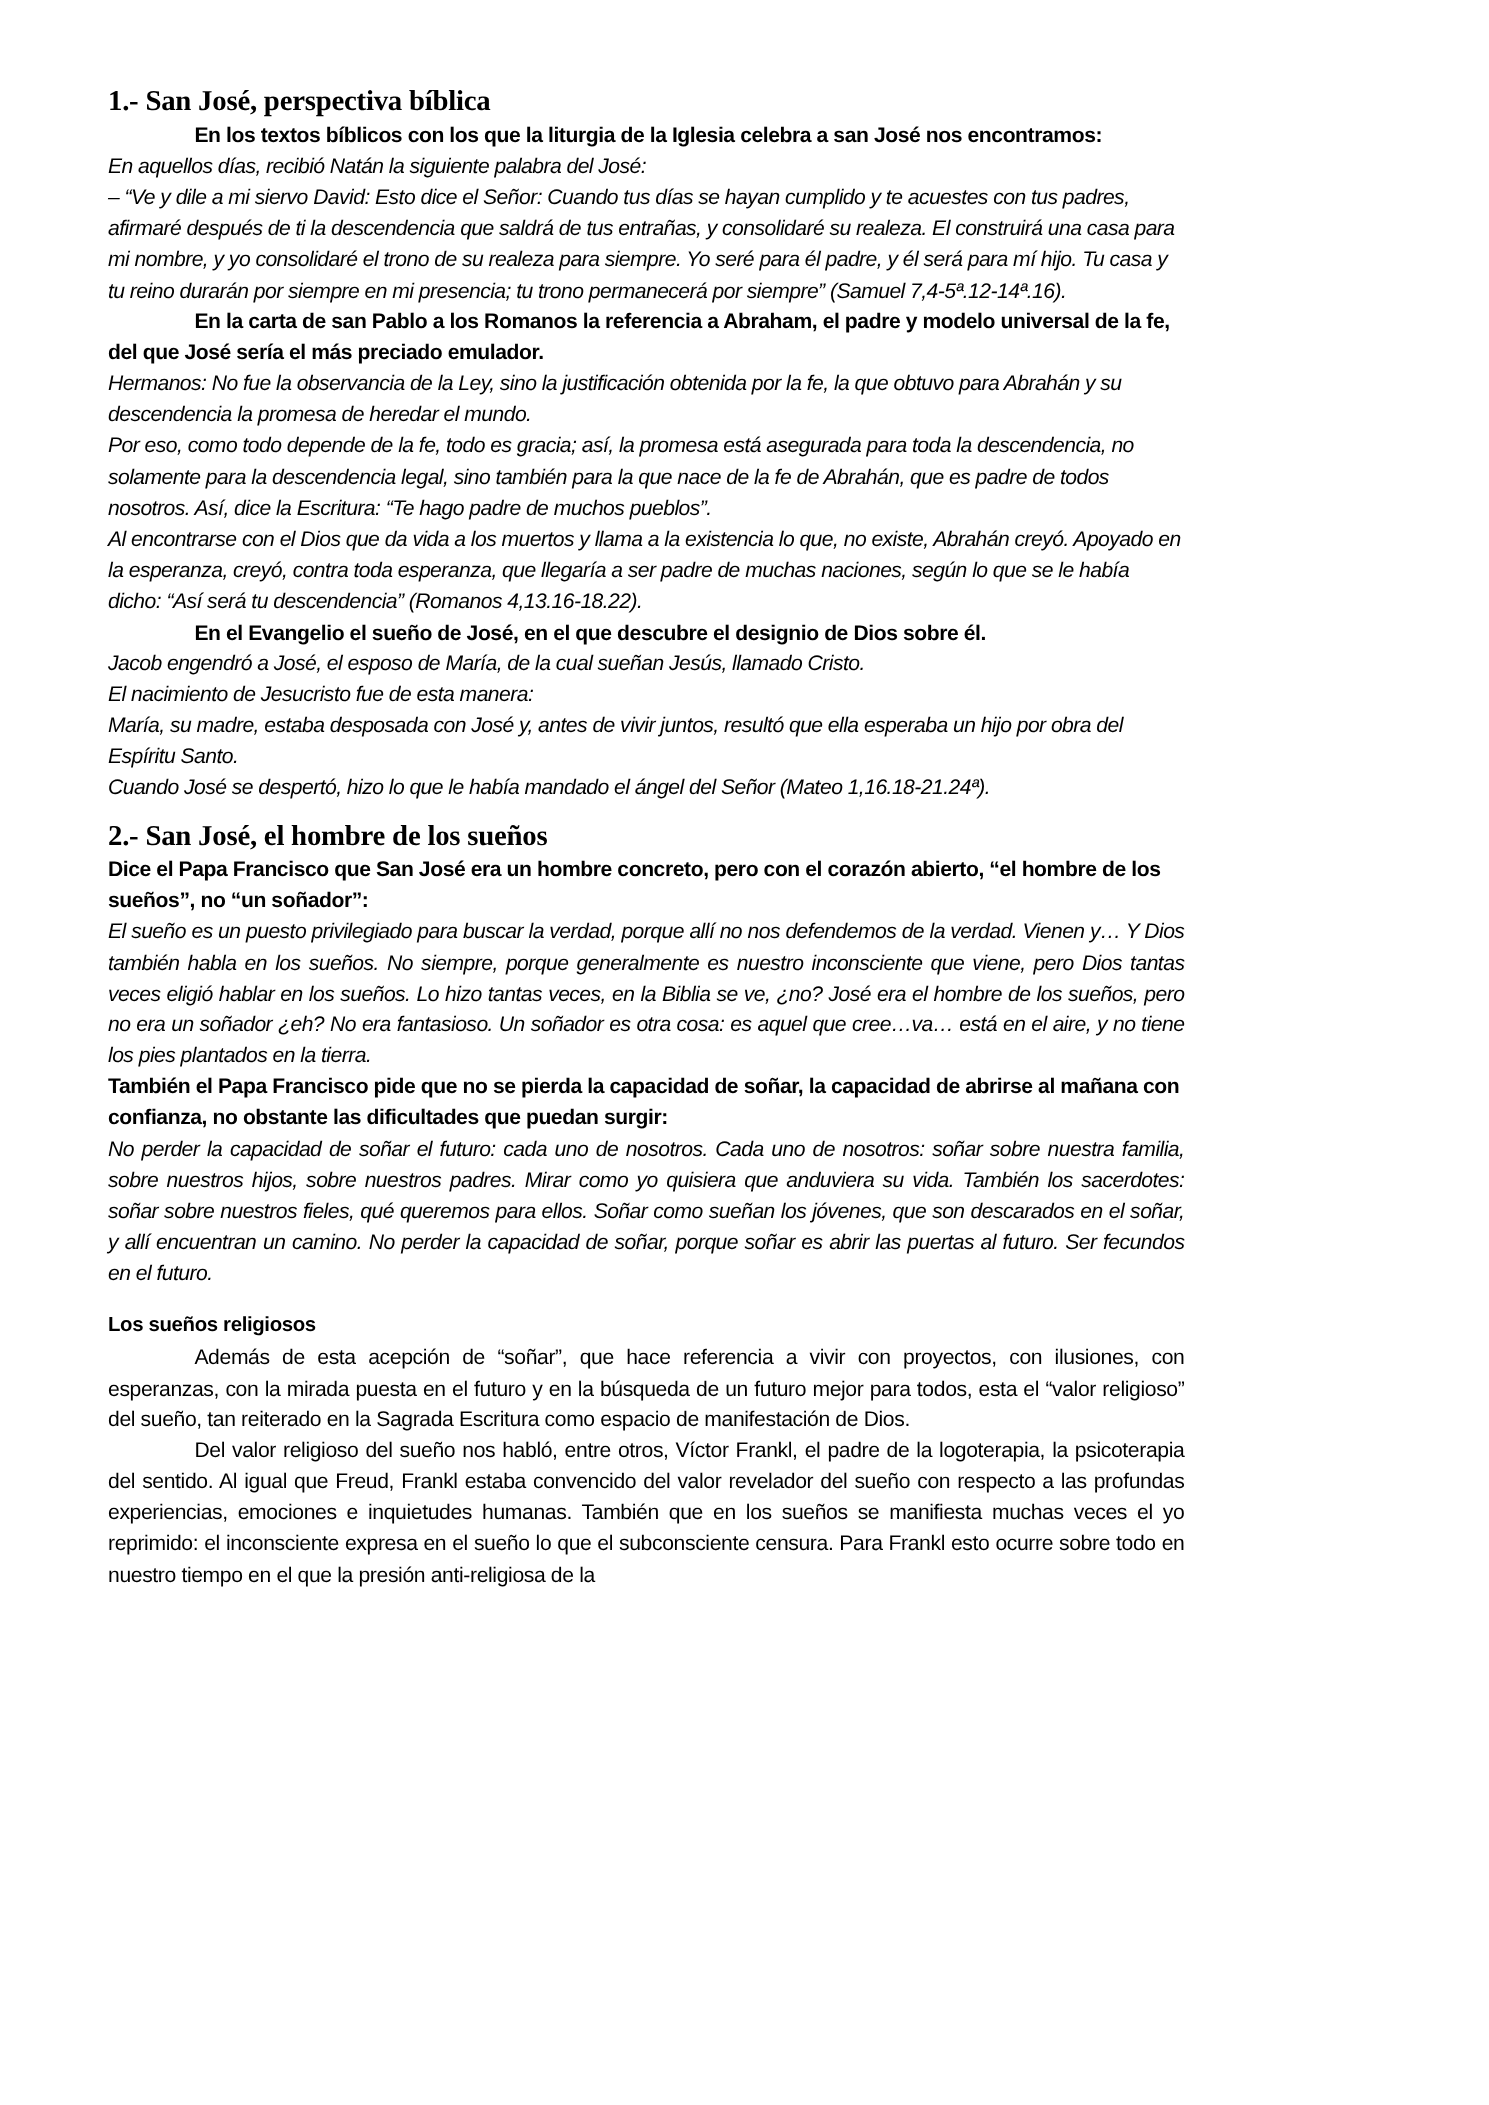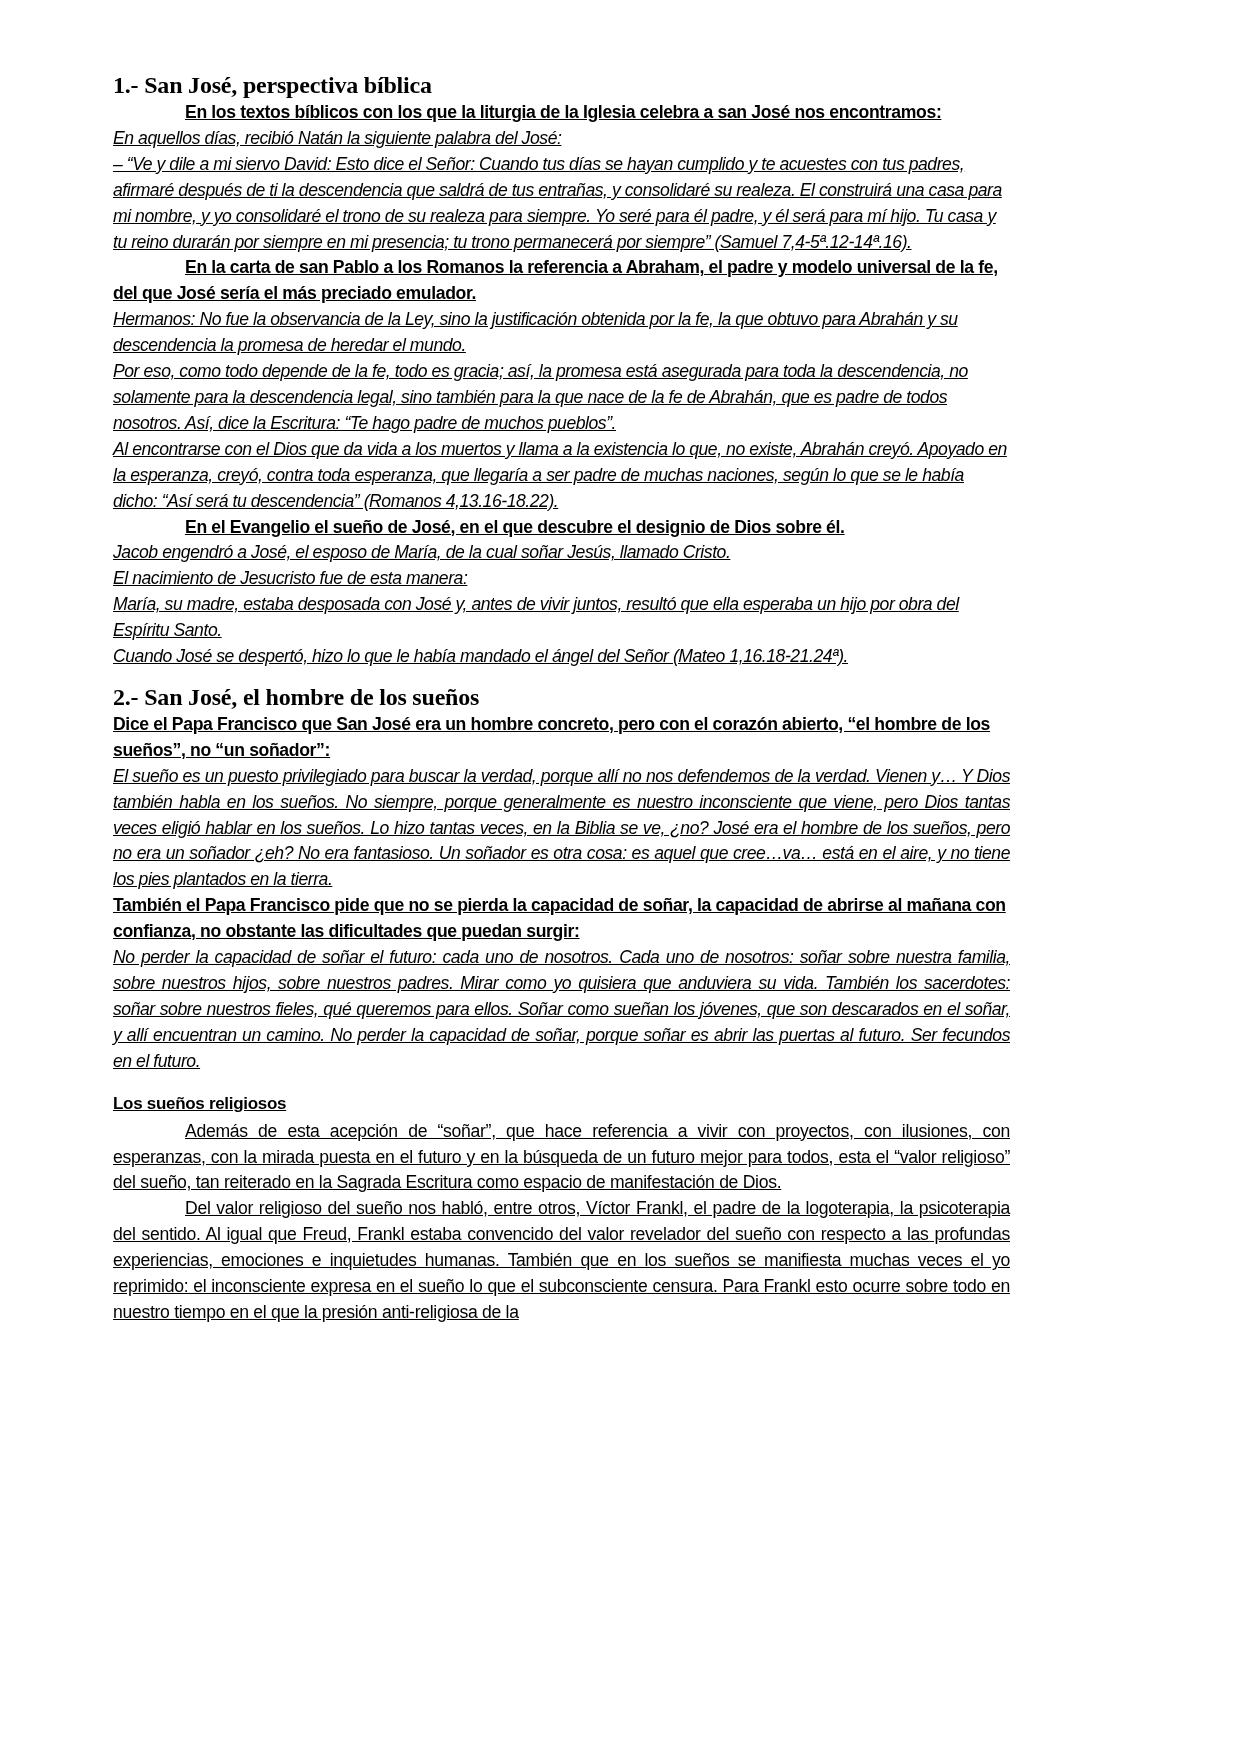--- a/index.html
+++ b/index.html
@@ -1,22 +1,22 @@
 <!DOCTYPE html>
 <html><head>
 <meta charset="utf-8">
 <style>
   html, body { margin: 0; padding: 0; background: #ffffff; }
   body { width: 1241px; height: 1754px; position: relative; overflow: hidden; }
   .page {
-    position: absolute; left: 113px; top: 70px; width: 897px;
+    position: absolute; left: 90px; top: 70px; width: 897px;
     color: #000; font-family: "Liberation Sans", sans-serif;
     font-size: 17.6px; line-height: 25.9px;
   }
-  .page p { margin: 0; text-decoration: underline; }
+  .page p { margin: 0; }
   .h1 {
     font-family: "Liberation Serif", serif; font-weight: bold;
     font-size: 24px; line-height: 30px; margin: 0; letter-spacing: -0.2px;
   }
   .h1.second { margin-top: 12px; }
   .b { font-weight: bold; letter-spacing: -0.35px; }
   .i { font-style: italic; letter-spacing: -0.45px; }
   .ind { text-indent: 72px; }
   .just { text-align: justify; }
   .r { letter-spacing: -0.3px; }
@@ -28,21 +28,21 @@
 <div class="page">
   <h1 class="h1">1.- San José, perspectiva bíblica</h1>
   <p class="b ind">En los textos bíblicos con los que la liturgia de la Iglesia celebra a san José nos encontramos:</p>
   <p class="i">En aquellos días, recibió Natán la siguiente palabra del José:</p>
   <p class="i">– “Ve y dile a mi siervo David: Esto dice el Señor: Cuando tus días se hayan cumplido y te acuestes con tus padres, afirmaré después de ti la descendencia que saldrá de tus entrañas, y consolidaré su realeza. El construirá una casa para mi nombre, y yo consolidaré el trono de su realeza para siempre. Yo seré para él padre, y él será para mí hijo. Tu casa y tu reino durarán por siempre en mi presencia; tu trono permanecerá por siempre” (Samuel 7,4-5ª.12-14ª.16).</p>
   <p class="b ind">En la carta de san Pablo a los Romanos la referencia a Abraham, el padre y modelo universal de la fe, del que José sería el más preciado emulador.</p>
   <p class="i">Hermanos: No fue la observancia de la Ley, sino la justificación obtenida por la fe, la que obtuvo para Abrahán y su descendencia la promesa de heredar el mundo.</p>
   <p class="i">Por eso, como todo depende de la fe, todo es gracia; así, la promesa está asegurada para toda la descendencia, no solamente para la descendencia legal, sino también para la que nace de la fe de Abrahán, que es padre de todos nosotros. Así, dice la Escritura: “Te hago padre de muchos pueblos”.</p>
   <p class="i">Al encontrarse con el Dios que da vida a los muertos y llama a la existencia lo que, no existe, Abrahán creyó. Apoyado en la esperanza, creyó, contra toda esperanza, que llegaría a ser padre de muchas naciones, según lo que se le había dicho: “Así será tu descendencia” (Romanos 4,13.16-18.22).</p>
   <p class="b ind">En el Evangelio el sueño de José, en el que descubre el designio de Dios sobre él.</p>
-  <p class="i">Jacob engendró a José, el esposo de María, de la cual soñar Jesús, llamado Cristo.</p>
+  <p class="i">Jacob engendró a José, el esposo de María, de la cual sueñan Jesús, llamado Cristo.</p>
   <p class="i">El nacimiento de Jesucristo fue de esta manera:</p>
   <p class="i">María, su madre, estaba desposada con José y, antes de vivir juntos, resultó que ella esperaba un hijo por obra del Espíritu Santo.</p>
   <p class="i">Cuando José se despertó, hizo lo que le había mandado el ángel del Señor (Mateo 1,16.18-21.24ª).</p>
 
   <h1 class="h1 second">2.- San José, el hombre de los sueños</h1>
   <p class="b">Dice el Papa Francisco que San José era un hombre concreto, pero con el corazón abierto, “el hombre de los sueños”, no “un soñador”:</p>
   <p class="i just">El sueño es un puesto privilegiado para buscar la verdad, porque allí no nos defendemos de la verdad. Vienen y… Y Dios también habla en los sueños. No siempre, porque generalmente es nuestro inconsciente que viene, pero Dios tantas veces eligió hablar en los sueños. Lo hizo tantas veces, en la Biblia se ve, ¿no? José era el hombre de los sueños, pero no era un soñador ¿eh? No era fantasioso. Un soñador es otra cosa: es aquel que cree…va… está en el aire, y no tiene los pies plantados en la tierra.</p>
   <p class="b">También el Papa Francisco pide que no se pierda la capacidad de soñar, la capacidad de abrirse al mañana con confianza, no obstante las dificultades que puedan surgir:</p>
   <p class="i just">No perder la capacidad de soñar el futuro: cada uno de nosotros. Cada uno de nosotros: soñar sobre nuestra familia, sobre nuestros hijos, sobre nuestros padres. Mirar como yo quisiera que anduviera su vida. También los sacerdotes: soñar sobre nuestros fieles, qué queremos para ellos. Soñar como sueñan los jóvenes, que son descarados en el soñar, y allí encuentran un camino. No perder la capacidad de soñar, porque soñar es abrir las puertas al futuro. Ser fecundos en el futuro.</p>
 

